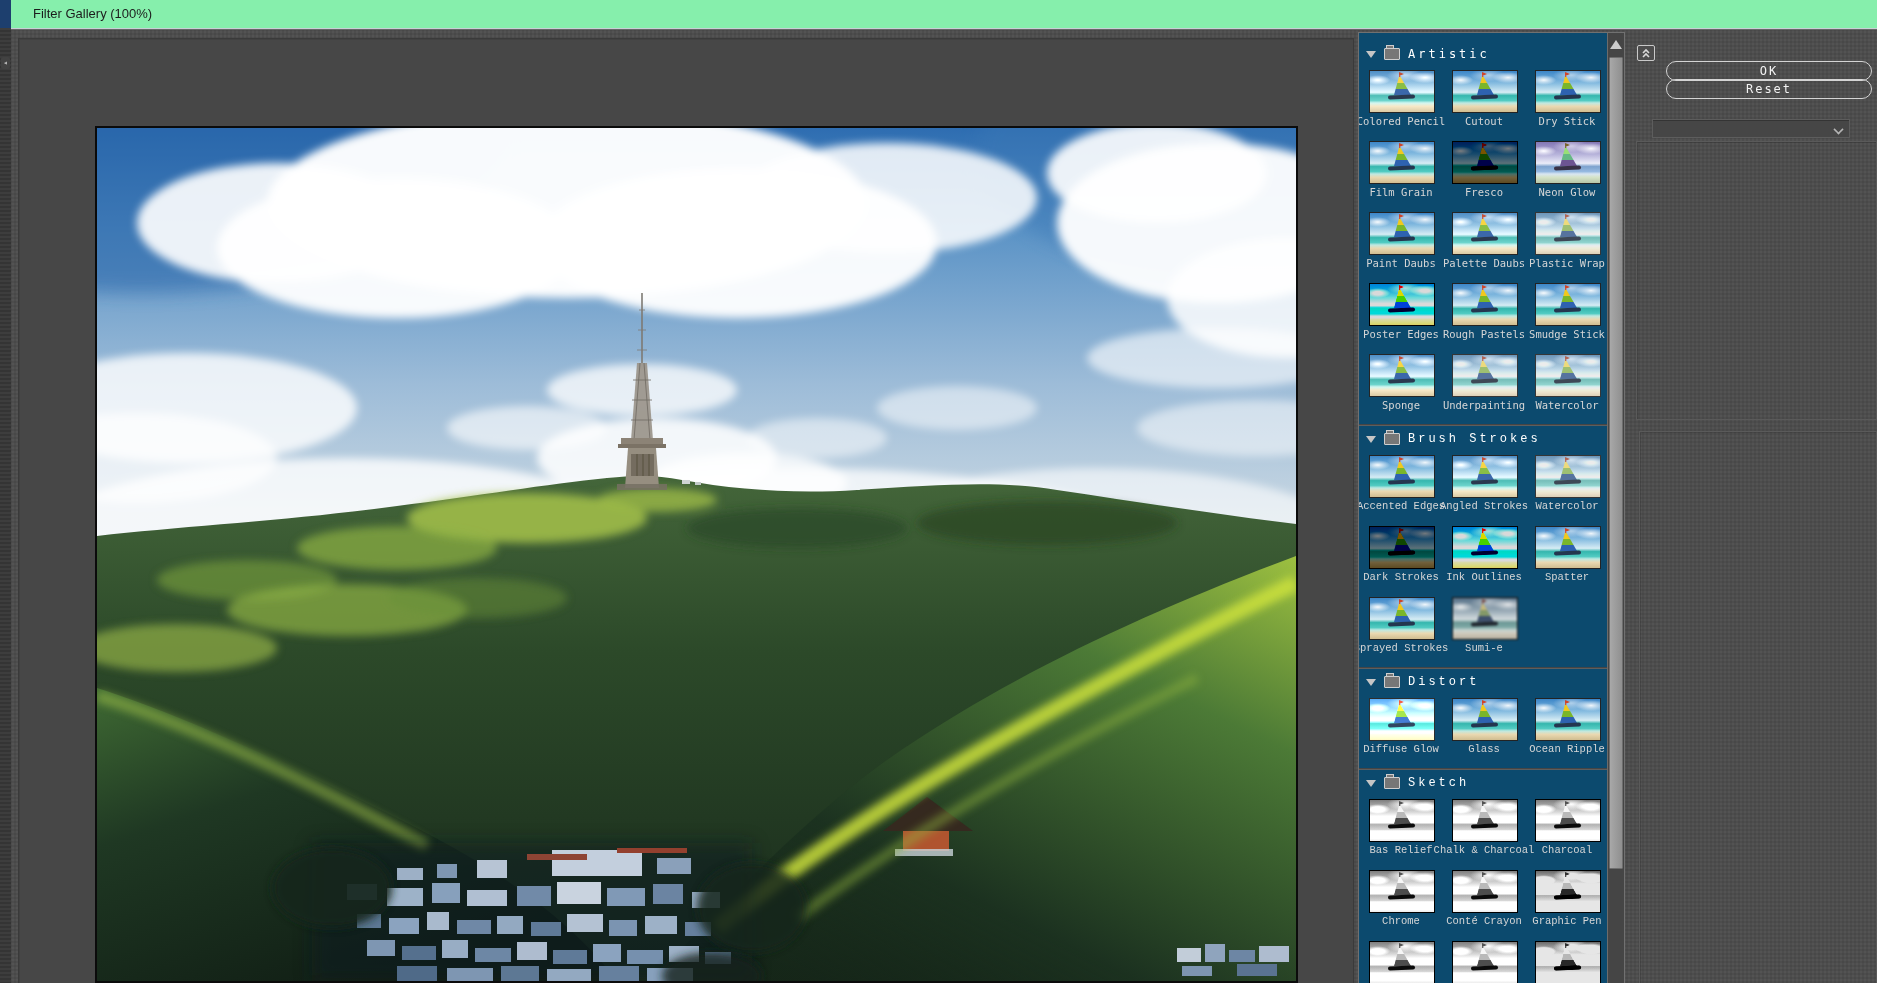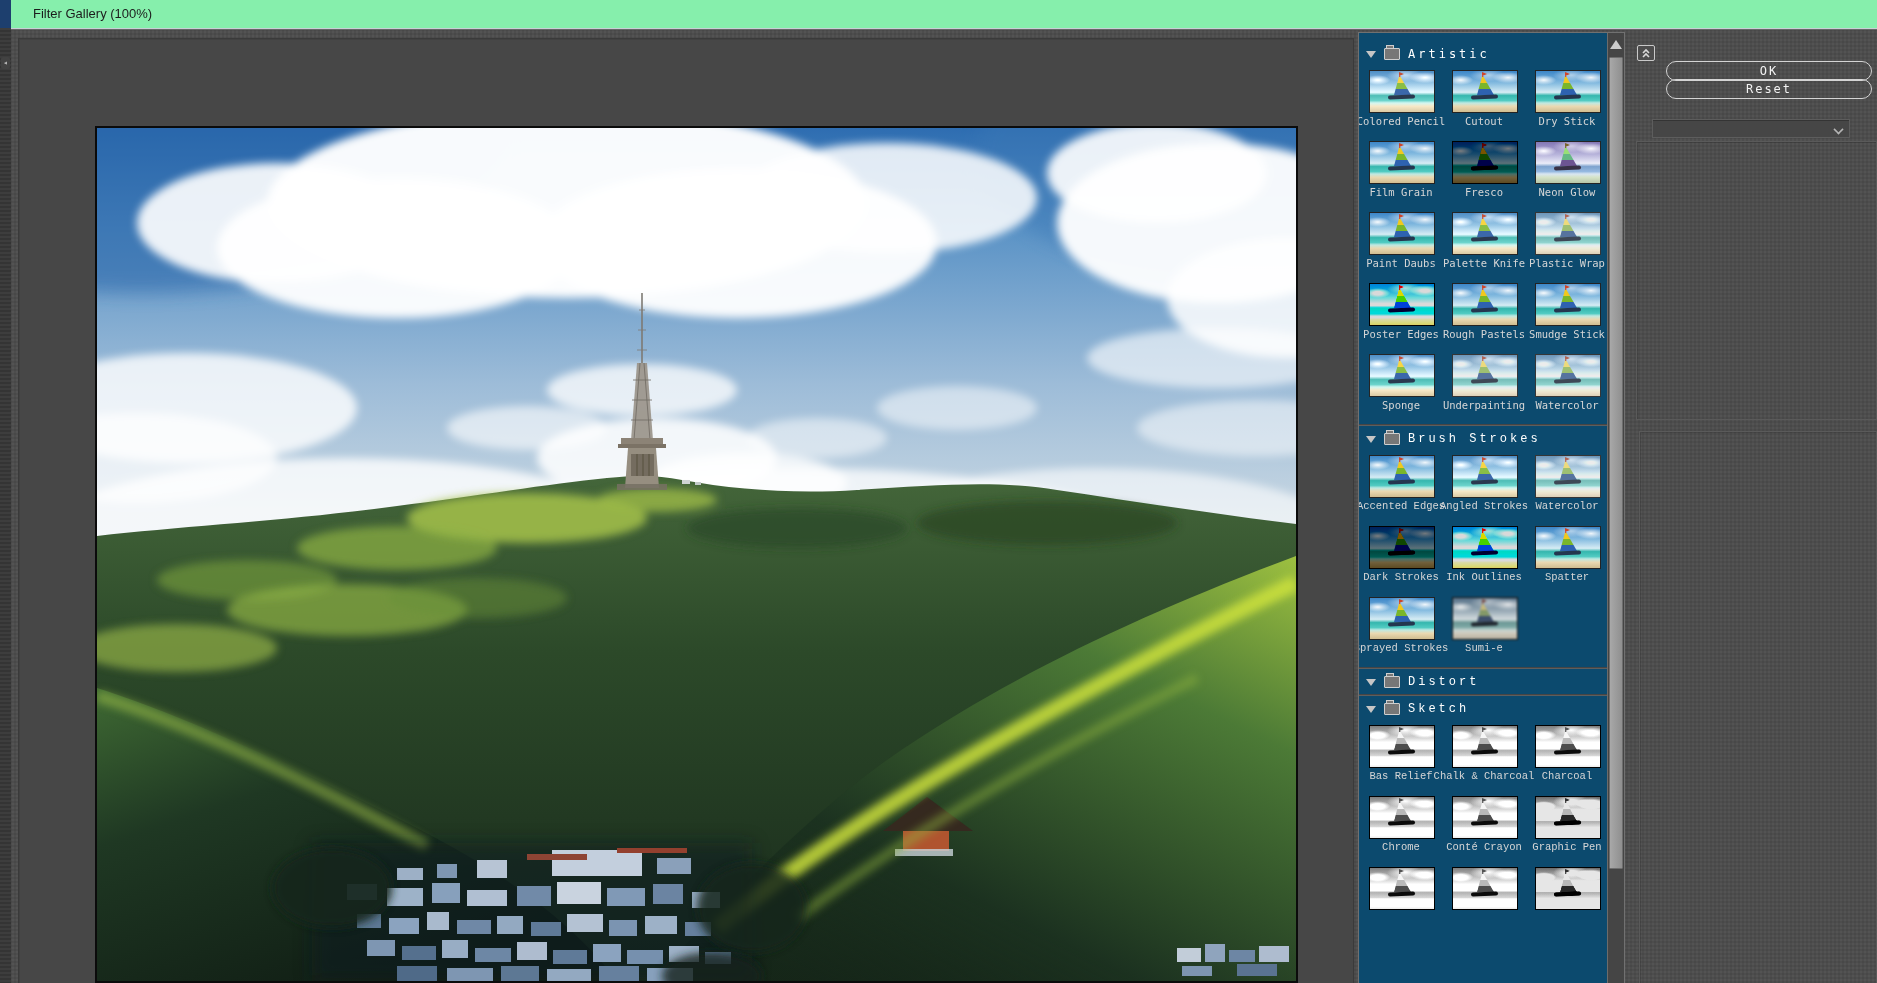--- a/index.html
+++ b/index.html
@@ -360,21 +360,21 @@
             </div>
             <div class="t-label">Paint Daubs</div>
           </div>
           <div class="cell">
             <div class="thumb tone-soft">
               <i class="t-base"></i>
               <i class="t-sail"></i>
               <i class="t-flag"></i>
               <i class="t-hull"></i>
             </div>
-            <div class="t-label">Palette Knife</div>
+            <div class="t-label">Palette Daubs</div>
           </div>
           <div class="cell">
             <div class="thumb tone-pale">
               <i class="t-base"></i>
               <i class="t-sail"></i>
               <i class="t-flag"></i>
               <i class="t-hull"></i>
             </div>
             <div class="t-label">Plastic Wrap</div>
           </div>
@@ -513,20 +513,49 @@
             </div>
             <div class="t-label">Sumi-e</div>
           </div>
         </div>
       </div>
       <div class="section">
         <div class="sec-header">
           <span class="tri"></span>
           <span class="folder"></span>
           <span class="sec-title">Distort</span>
+        </div>
+        <div class="grid">
+          <div class="cell">
+            <div class="thumb tone-glow">
+              <i class="t-base"></i>
+              <i class="t-sail"></i>
+              <i class="t-flag"></i>
+              <i class="t-hull"></i>
+            </div>
+            <div class="t-label">Diffuse Glow</div>
+          </div>
+          <div class="cell">
+            <div class="thumb tone-color">
+              <i class="t-base"></i>
+              <i class="t-sail"></i>
+              <i class="t-flag"></i>
+              <i class="t-hull"></i>
+            </div>
+            <div class="t-label">Glass</div>
+          </div>
+          <div class="cell">
+            <div class="thumb tone-color">
+              <i class="t-base"></i>
+              <i class="t-sail"></i>
+              <i class="t-flag"></i>
+              <i class="t-hull"></i>
+            </div>
+            <div class="t-label">Ocean Ripple</div>
+          </div>
         </div>
       </div>
       <div class="section">
         <div class="sec-header">
           <span class="tri"></span>
           <span class="folder"></span>
           <span class="sec-title">Sketch</span>
         </div>
         <div class="grid">
           <div class="cell">

